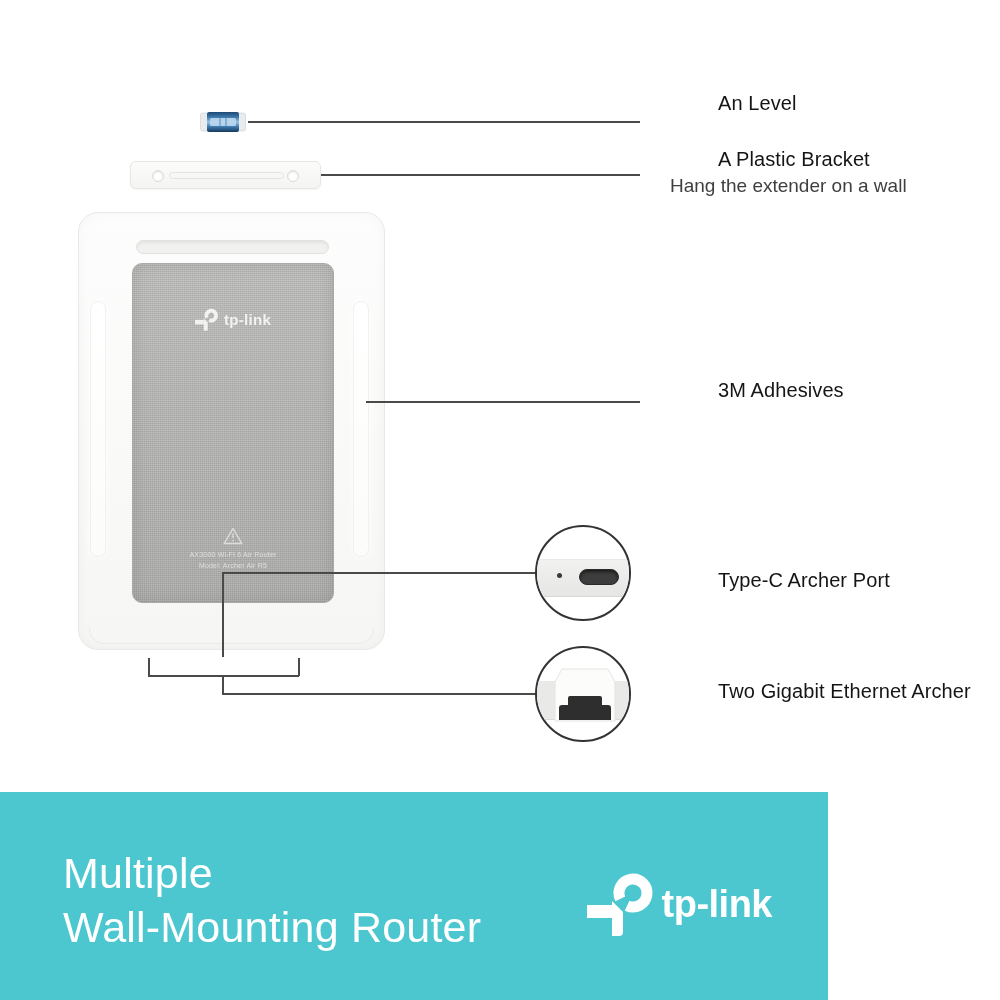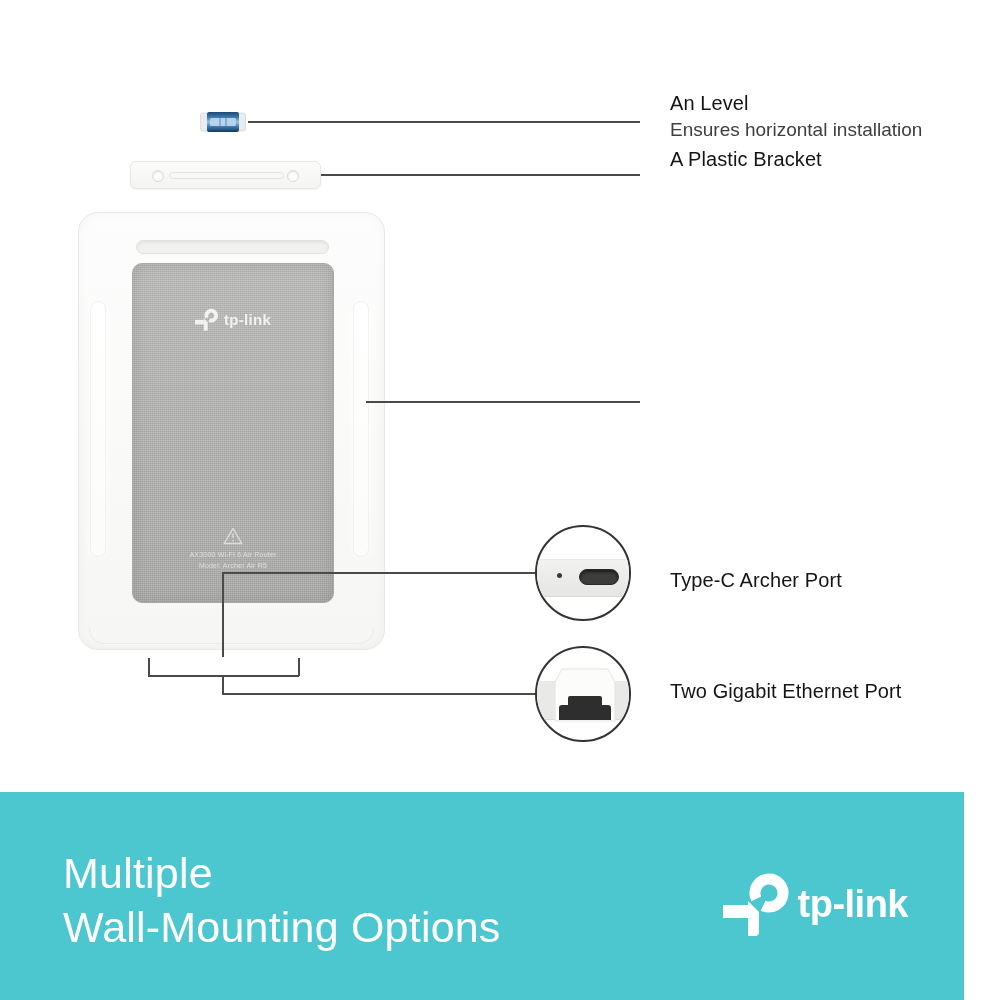--- a/index.html
+++ b/index.html
@@ -89,26 +89,26 @@
     position:absolute; left:42px; top:42px; width:40px; height:16px; border-radius:8px;
     background:#3d3d3d; border:1px solid #2b2b2b; box-shadow:inset 0 2px 3px rgba(0,0,0,.55);
   }
   .inset-eth .band {
     top:33px; height:39px; background:#e9e9e7; border-bottom:1px solid #dbdbd9;
   }
   .inset-eth svg { position:absolute; left:0; top:0; }
 
   
   .co { position:absolute; left:670px; }
-  .co-title { font-size:20px; line-height:26px; color:#151515; letter-spacing:.1px; }
+  .co-title { font-size:20px; line-height:26px; color:#151515; letter-spacing:.1px;margin-left:48px; }
   .co-desc  { font-size:19px; line-height:26px; color:#3f3f3f; margin-top:1px; }
 
   
   .banner {
-    position:absolute; left:0; top:792px; width:964px; height:208px;
+    position:absolute; left:0; top:792px; width:828px; height:208px;
     background:#4cc7d0; color:#fff;
   }
   .heading {
     position:absolute; left:63px; top:846px; font-size:43px; line-height:54px;
     color:#fff; font-weight:400; letter-spacing:.2px;
   }
   .heading { top:54px; left:63px; position:absolute; }
   .brand {
     position:absolute; right:56px; top:80px;
     display:flex; align-items:center; gap:7px;
@@ -190,38 +190,39 @@
   <div class="inset inset-eth" style="left:535px; top:646px;">
     <div class="band"></div>
     <svg width="96" height="96" viewBox="0 0 96 96">
       <polygon points="18,73 18,34 25,21 71,21 78,34 78,73" fill="#fcfcfa" stroke="#e4e4e2" stroke-width="1"></polygon>
       <path d="M22,72 L22,60 Q22,57 25,57 L31,57 L31,50 Q31,48 33,48 L63,48 Q65,48 65,50 L65,57 L71,57 Q74,57 74,60 L74,72 Z" fill="#2e2e2e"></path>
     </svg>
   </div>
 
   <div class="co" style="top:90px;">
     <div class="co-title">An Level</div>
-    <div class="co-desc">Ensures horizontal installation</div>
   </div>
   <div class="co" style="top:146px;">
     <div class="co-title">A Plastic Bracket</div>
+    <div class="co-desc">Hang the extender on a wall</div>
   </div>
   <div class="co" style="top:377px;">
+    <div class="co-title">3M Adhesives</div>
   </div>
   <div class="co" style="top:567px;">
     <div class="co-title">Type-C Archer Port</div>
   </div>
   <div class="co" style="top:678px;">
-    <div class="co-title">Two Gigabit Ethernet Port</div>
+    <div class="co-title">Two Gigabit Ethernet Archer</div>
   </div>
 
   <div class="banner" style="background: rgb(76, 199, 208); color: rgb(255, 255, 255);">
     <div class="heading">
       <span>Multiple</span><br>
-      <span>Wall-Mounting Options</span>
+      <span>Wall-Mounting Router</span>
     </div>
     <div class="brand">
       <svg width="68" height="64" viewBox="0 0 68 64">
         <path d="M 40.08 33.69 A 14 14 0 1 0 33.31 26.92" fill="none" stroke="#fff" stroke-width="11"></path>
         <path d="M25,29 L36,40 L36,60 Q36,64 32,64 L25,64 Z" fill="#fff"></path>
         <rect x="0" y="33" width="25" height="13" fill="#fff"></rect>
       </svg>
       <span class="wordmark">tp-link</span>
     </div>
   </div>

